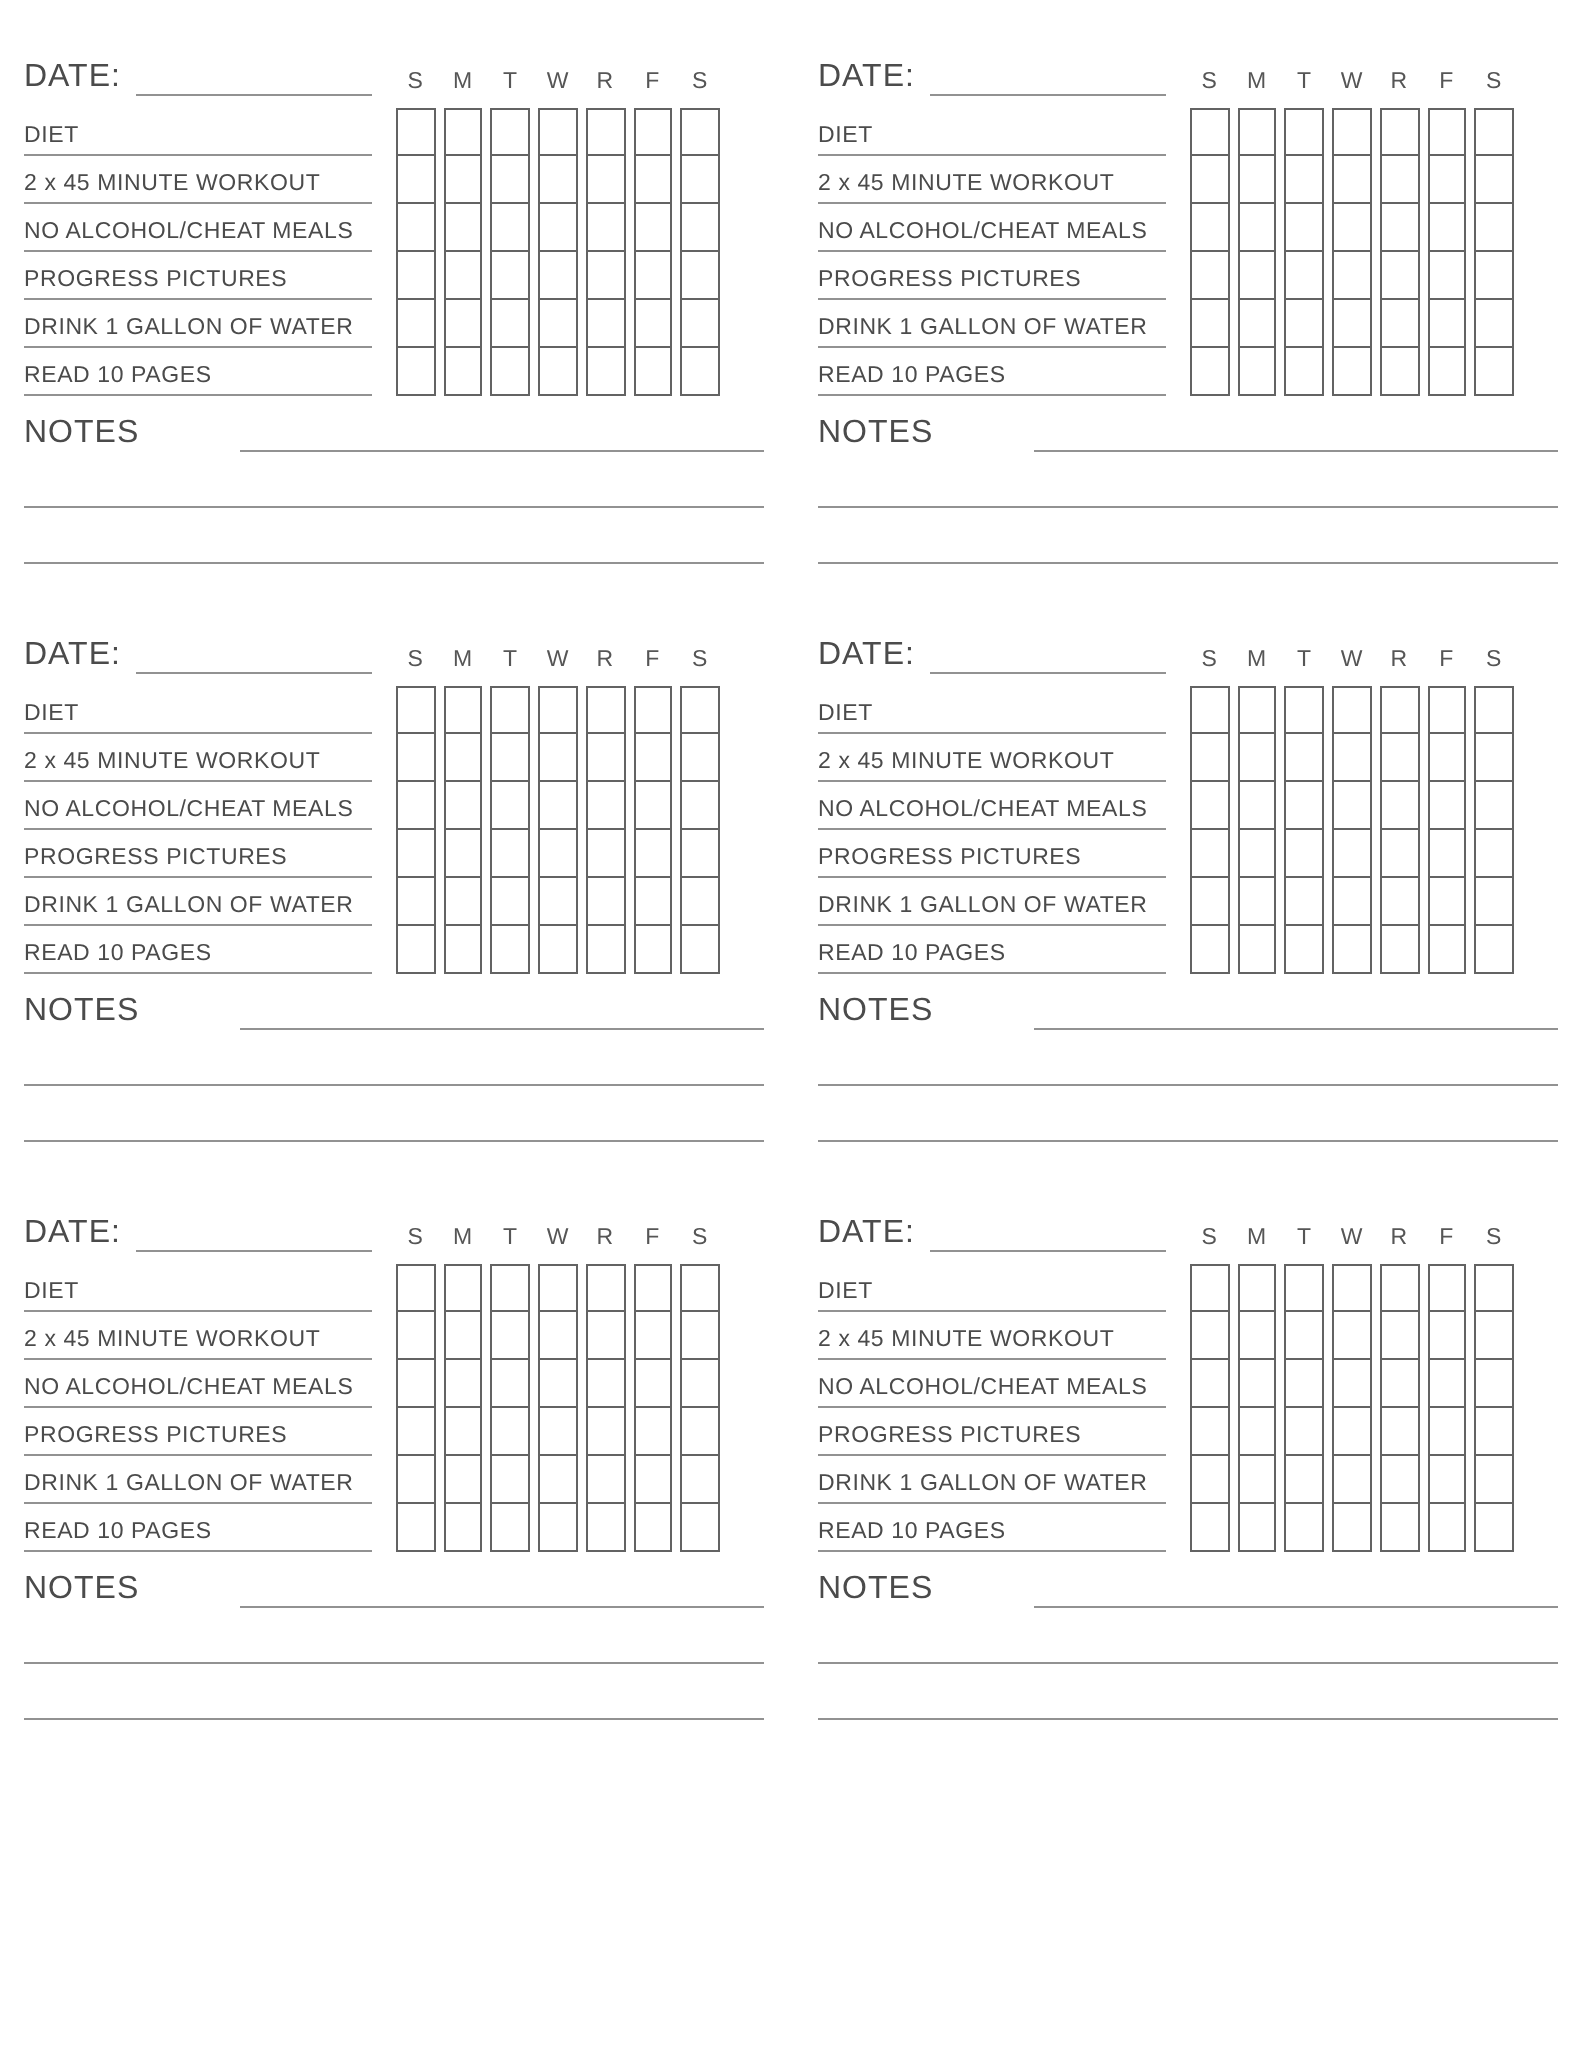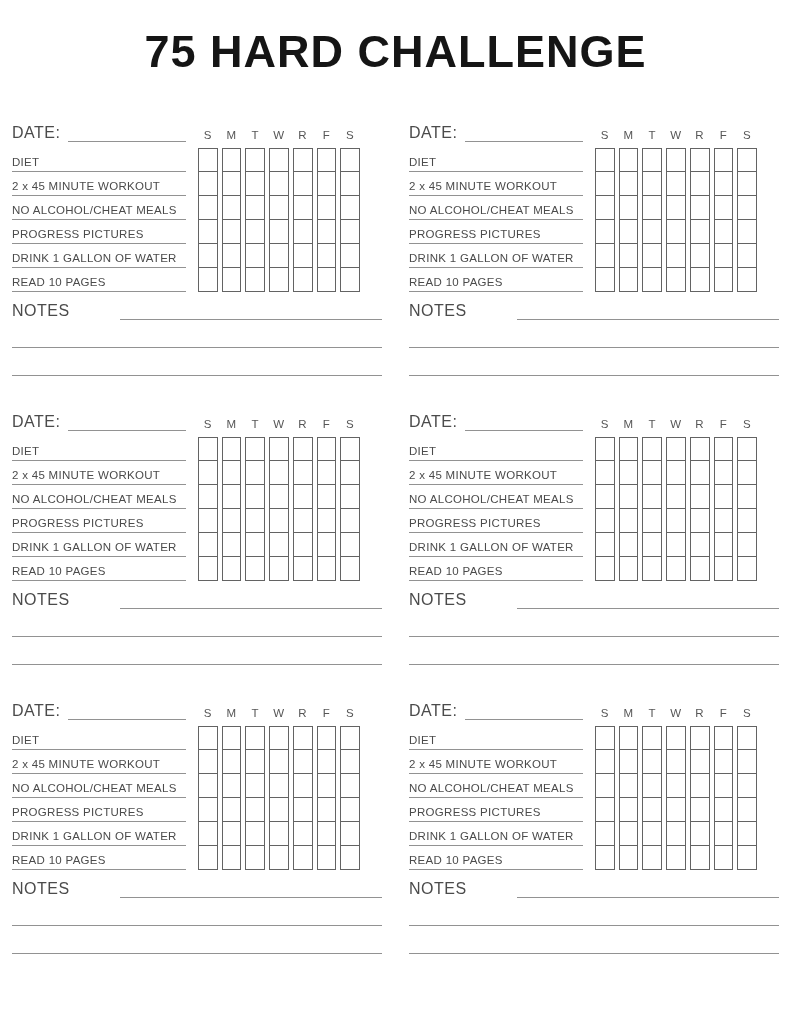--- a/index.html
+++ b/index.html
@@ -108,21 +108,20 @@
   .notes-row .lbl{padding-right:10px;}
   .note-line{
     border-bottom:1px solid var(--c-line);
     height:28px;
   }
 </style>
 </head>
 <body>
 
 <div class="page">
-  <h1 class="title">75 HARD CHALLENGE</h1>
   <div class="sheet" id="sheet">
   <section class="block">
     <div class="row head">
       <div class="labels-col">
         <div class="date-row">
           <span class="lbl">DATE:</span>
           <span class="fill-line"></span>
         </div>
       </div>
       <div class="grid-col day-header">

